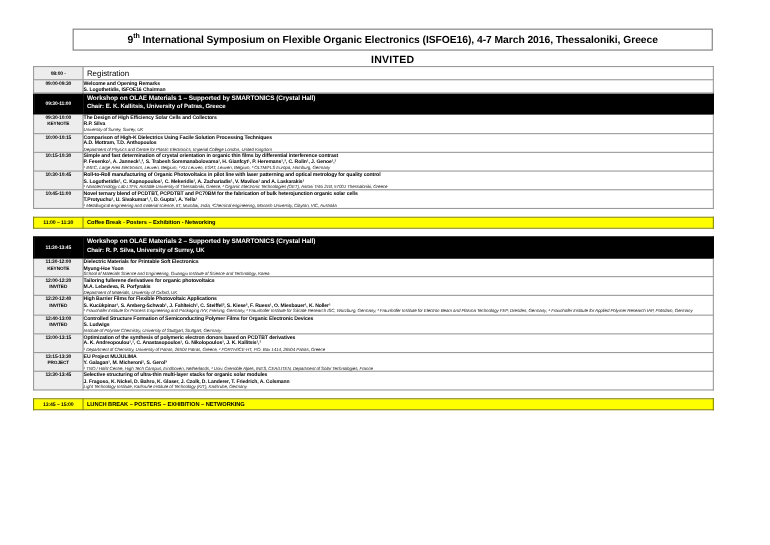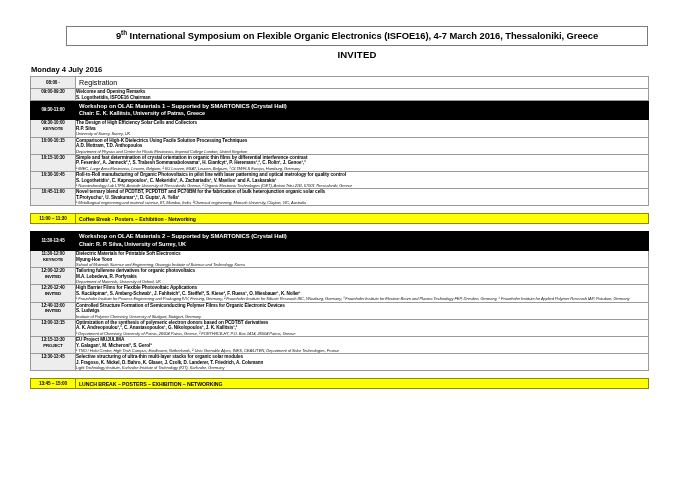--- a/index.html
+++ b/index.html
@@ -173,21 +173,20 @@
 <body>
 
 <div class="page">
 
   <div class="title-box">
     <span>9</span><sup>th</sup><span> International Symposium on Flexible Organic Electronics (ISFOE16), 4-7 March 2016, Thessaloniki, Greece</span>
   </div>
 
   <div class="program-heading">INVITED</div>
 
-  <div class="date-line">Monday 4 July 2016</div>
 
   <table class="program">
     <colgroup>
         <col class="c-time">
         <col class="c-body">
       </colgroup>
     <tbody>
         <tr>
           <td class="time registration-time">08:00 -</td>
           <td class="body registration">Registration</td>

